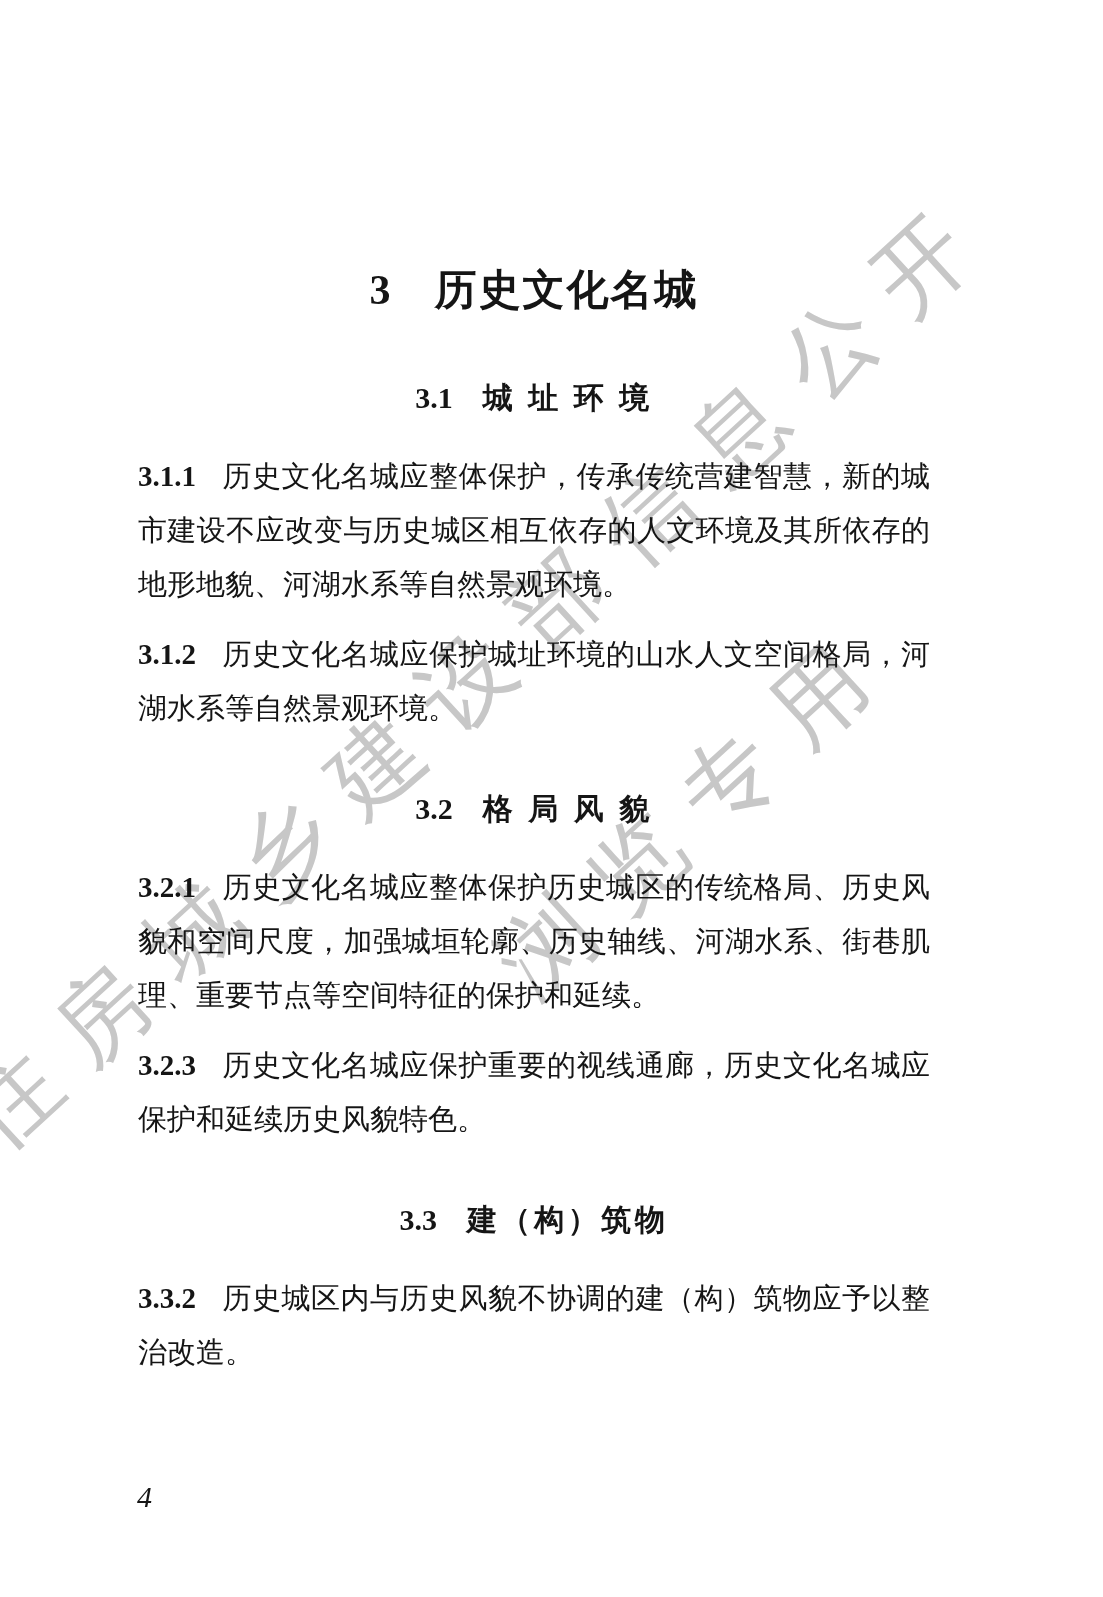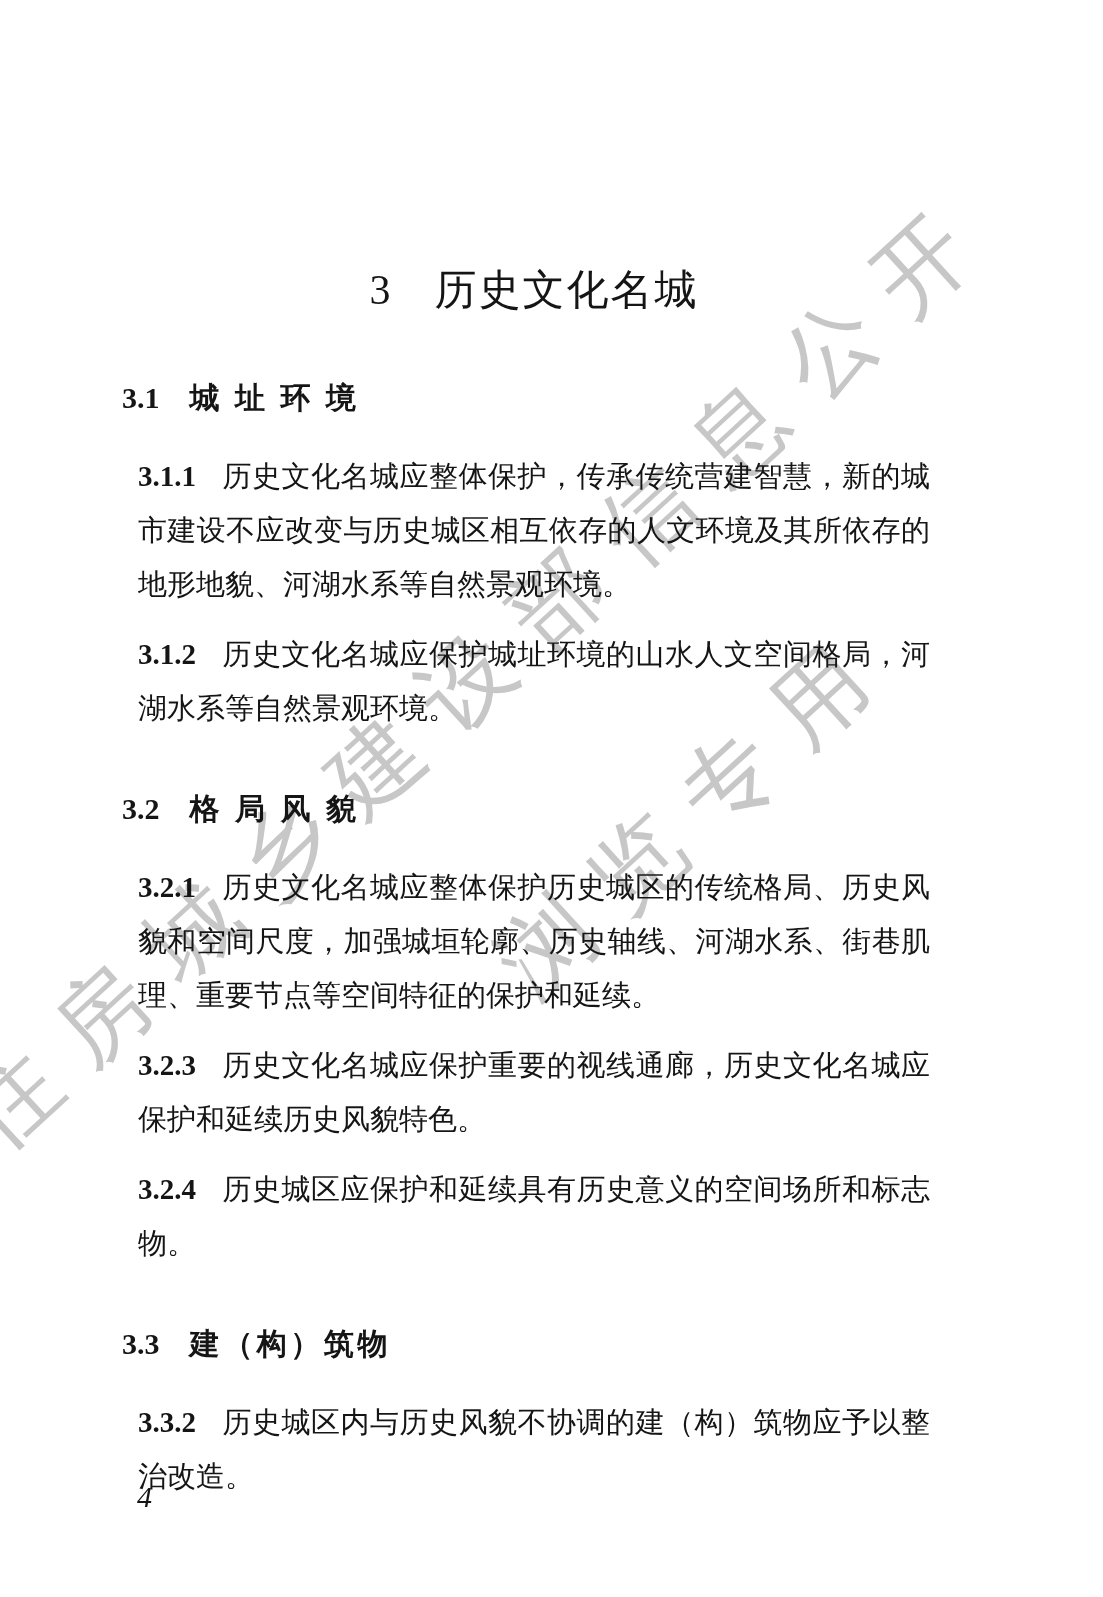--- a/index.html
+++ b/index.html
@@ -25,26 +25,26 @@
   .wm1{left:-22px;top:1068px;transform:rotate(-42.5deg);}
   .wm2{left:513px;top:916px;transform:rotate(-42.5deg);}
   
   .content{
     position:absolute;left:122px;top:0;width:824px;z-index:1;
   }
   h1.chapter{
     margin:262px 0 0 0;
     text-align:center;
     font-size:42px;
-    font-weight:400;
+    font-weight:700;
     letter-spacing:2px;
   }
   h1.chapter .numgap{display:inline-block;width:42px;}
   h2.sec{
-    text-align:left;
+    text-align:center;
     font-size:30px;
     font-weight:700;
     font-family:"Liberation Sans","DejaVu Sans",sans-serif;
     margin:54px 0 30px 0;
   }
   h2.sec .secnum{
     margin-right:30px;
     font-family:"Liberation Serif","DejaVu Serif",serif;
   }
   h2.sec .sectitle{letter-spacing:0.12em;}
@@ -97,23 +97,20 @@
     <h2 class="sec">
       <span class="secnum">3.2</span><span class="sectitle">格 局 风 貌</span>
     </h2>
 
     <p class="clause">
       <span class="cnum">3.2.1</span><span class="ctext">历史文化名城应整体保护历史城区的传统格局、历史风貌和空间尺度，加强城垣轮廓、历史轴线、河湖水系、街巷肌理、重要节点等空间特征的保护和延续。</span>
     </p>
     <p class="clause">
       <span class="cnum">3.2.3</span><span class="ctext">历史文化名城应保护重要的视线通廊，历史文化名城应保护和延续历史风貌特色。</span>
     </p>
-    <p class="clause">
-      <span class="cnum">3.2.4</span><span class="ctext">历史城区应保护和延续具有历史意义的空间场所和标志物。</span>
-    </p>
 
     <h2 class="sec">
       <span class="secnum">3.3</span><span class="sectitle">建（构）筑物</span>
     </h2>
 
     <p class="clause">
       <span class="cnum">3.3.2</span><span class="ctext">历史城区内与历史风貌不协调的建（构）筑物应予以整治改造。</span>
     </p>
 
   </div>

